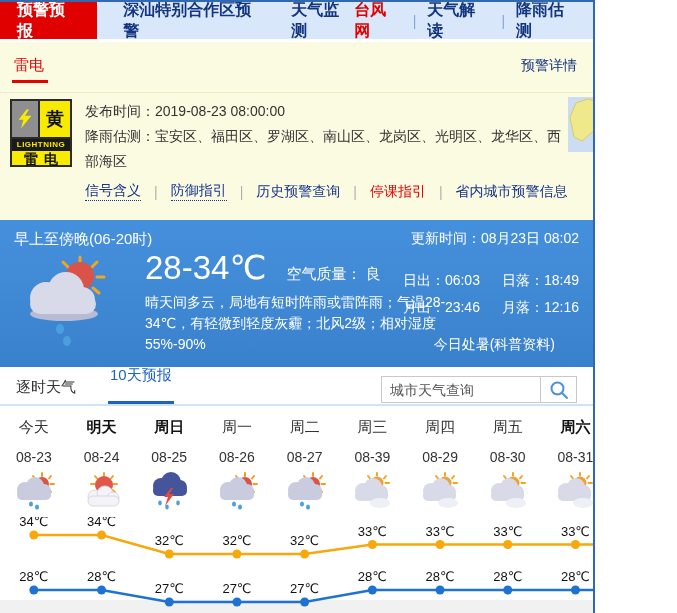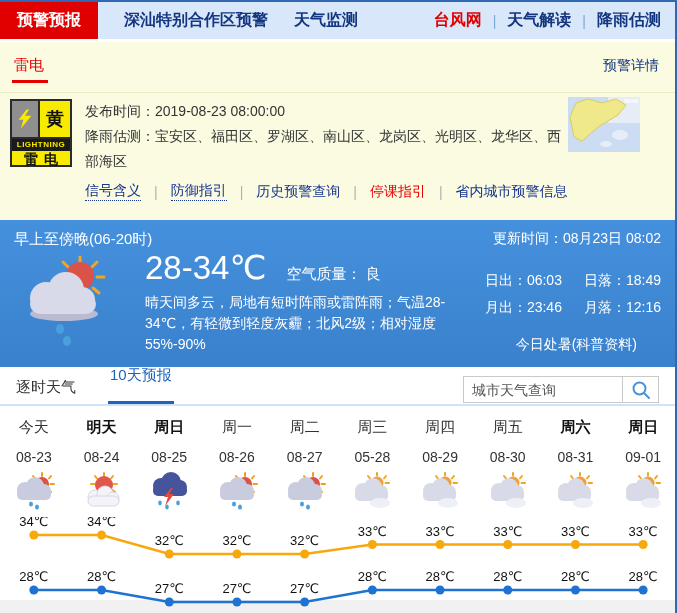--- a/index.html
+++ b/index.html
@@ -1,16 +1,16 @@
 <!DOCTYPE html>
 <html><head>
 <meta charset="utf-8">
 <style>
   html,body{margin:0;padding:0;background:#fff;}
-  #page{position:relative;width:677px;height:613px;background:#fff;overflow:hidden;
+  #page{position:relative;width:595px;height:613px;background:#fff;overflow:hidden;
         font-family:"Liberation Sans","DejaVu Sans",sans-serif;box-sizing:border-box;
         border-top:2px solid #3069b1;border-right:2px solid #3069b1;}
   
   .nav{position:absolute;top:0;left:0;right:0;height:37px;background:#d8e8fa;display:flex;align-items:stretch;}
   .nav-active{background:#e00000;color:#fff;font-weight:bold;font-size:16px;display:flex;align-items:center;padding:0 17px;cursor:pointer;}
   .nav-item{color:#14357f;font-weight:bold;font-size:16px;display:flex;align-items:center;margin-left:26px;cursor:pointer;}
   .nav-spacer{flex:1;}
   .nav-link{color:#14357f;font-weight:bold;font-size:16px;display:flex;align-items:center;cursor:pointer;}
   .nav-link.red{color:#e00000;}
   .nav-sep{color:#7fa8d9;display:flex;align-items:center;margin:0 11px;font-size:14px;}
@@ -285,21 +285,21 @@
               <circle cx="23" cy="14" r="9"></circle>
               <circle cx="32" cy="19" r="7"></circle>
               <rect x="5" y="17" width="34" height="11" rx="5"></rect>
             </g>
             <ellipse cx="19" cy="32" rx="2" ry="2.6" fill="#49a0dd"></ellipse>
             <ellipse cx="25" cy="35" rx="2" ry="2.6" fill="#49a0dd"></ellipse>
           </svg></div>
       </div>
       <div class="fc-col">
         <div class="fc-day">周三</div>
-        <div class="fc-date">05-28</div>
+        <div class="fc-date">08-39</div>
         <div class="fc-icon"><svg width="44" height="38" viewBox="0 0 44 38">
             <g stroke="#f2a51f" stroke-width="2" stroke-linecap="round">
               <line x1="27" y1="1" x2="27" y2="3.5"></line>
               <line x1="36" y1="4" x2="34" y2="6.5"></line>
               <line x1="39" y1="11" x2="35.5" y2="11"></line>
               <line x1="18" y1="4" x2="20" y2="6.5"></line>
             </g>
             <circle cx="27" cy="11" r="6.5" fill="#ef9f3c"></circle>
             <g fill="#d8dae8">
               <circle cx="13" cy="19" r="8"></circle>

